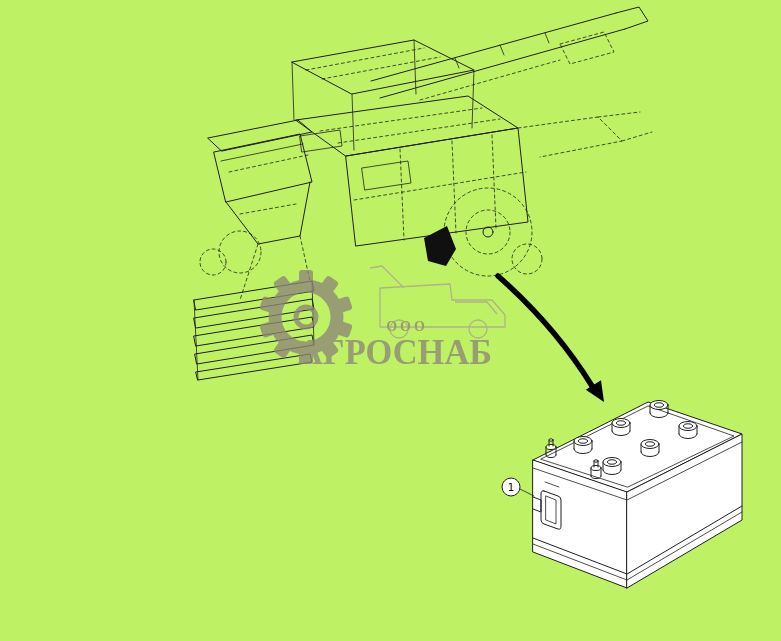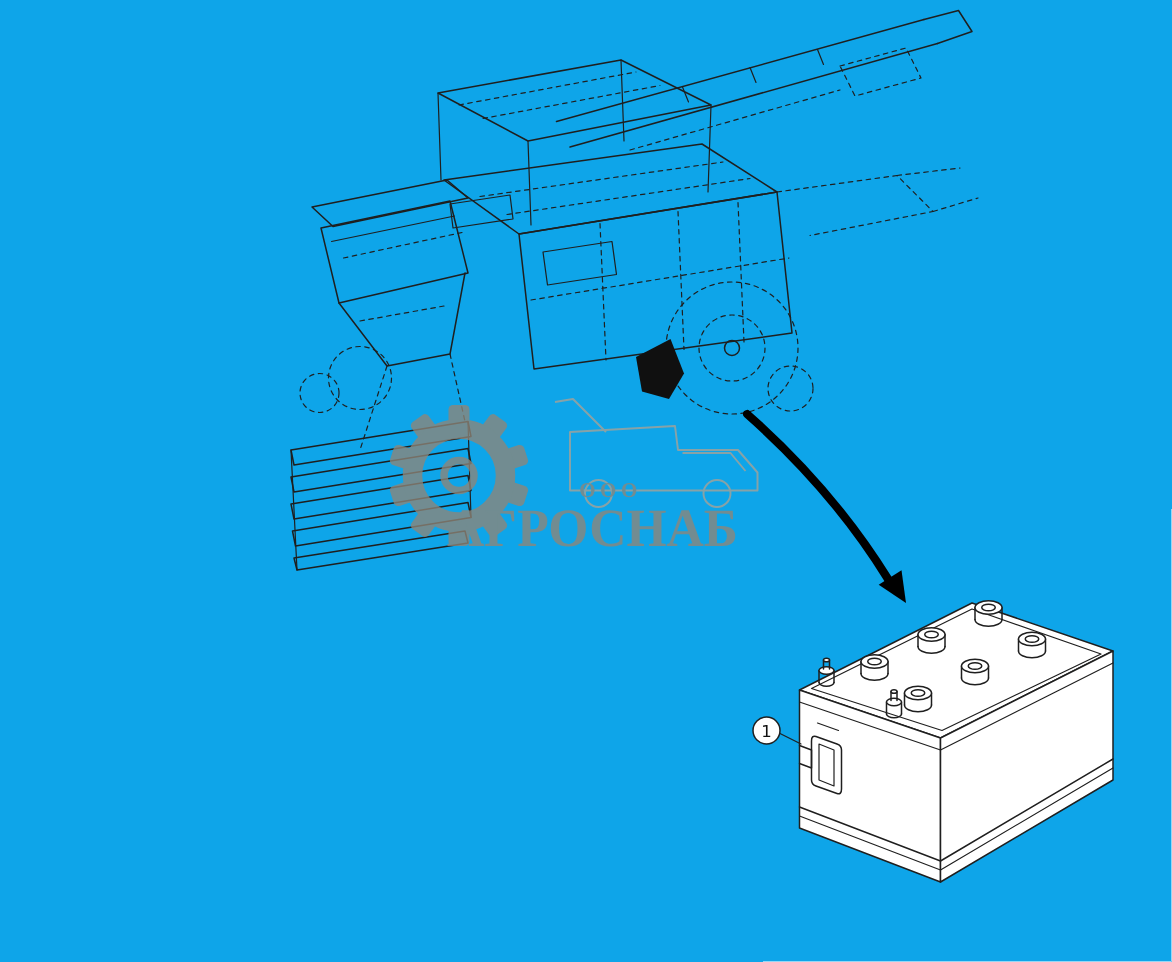--- a/index.html
+++ b/index.html
@@ -1,16 +1,16 @@
 <!DOCTYPE html>
 <html><head>
 <meta charset="utf-8">
 <style>
   html,body{margin:0;padding:0;background:#ffffff;}
-  .stage{position:relative;width:781px;height:641px;background:#0ea5e9;overflow:hidden;
+  .stage{position:relative;width:781px;height:641px;background:#bef264;overflow:hidden;
          font-family:"Liberation Sans",sans-serif;}
   svg{position:absolute;left:0;top:0;}
   .ln{fill:none;stroke:#1f1f1f;stroke-width:1;stroke-linecap:round;stroke-linejoin:round;}
   .thin{stroke-width:.8;}
   .dash{stroke-dasharray:3 3;stroke-width:.8;}
   .sil{fill:none;stroke:#aaa295;stroke-width:1.3;stroke-linejoin:round;}
   .wm-small{font:600 14px "Liberation Serif",serif;fill:#8e8679;letter-spacing:3px;}
   .wm-big{font:700 36px "Liberation Serif",serif;fill:#8e8679;}
   .callout-num{font:11px "DejaVu Sans",sans-serif;fill:#111111;}
 </style>

